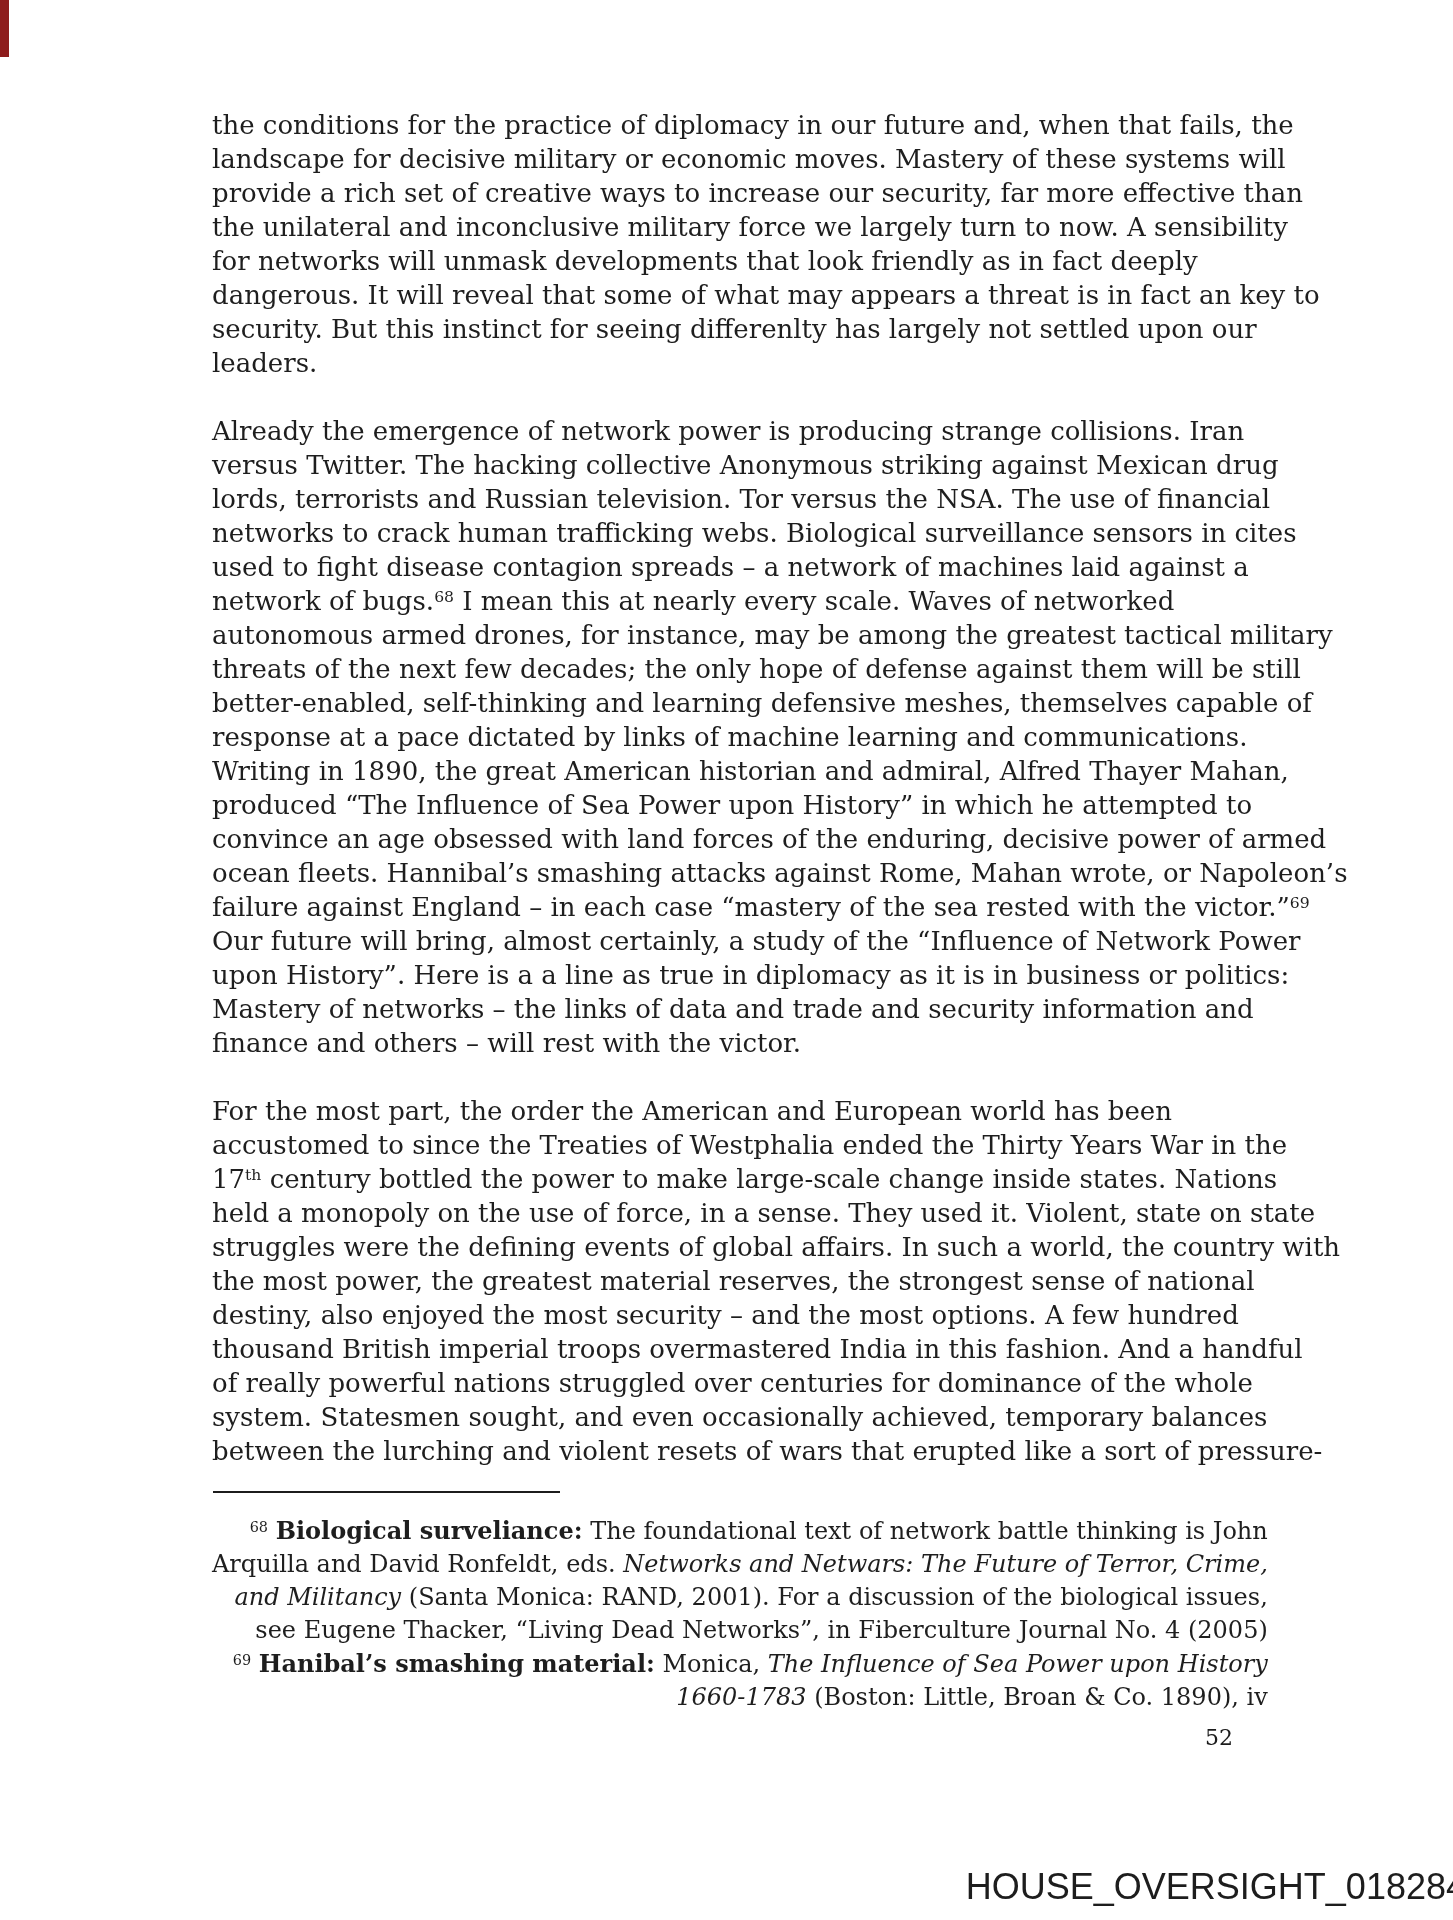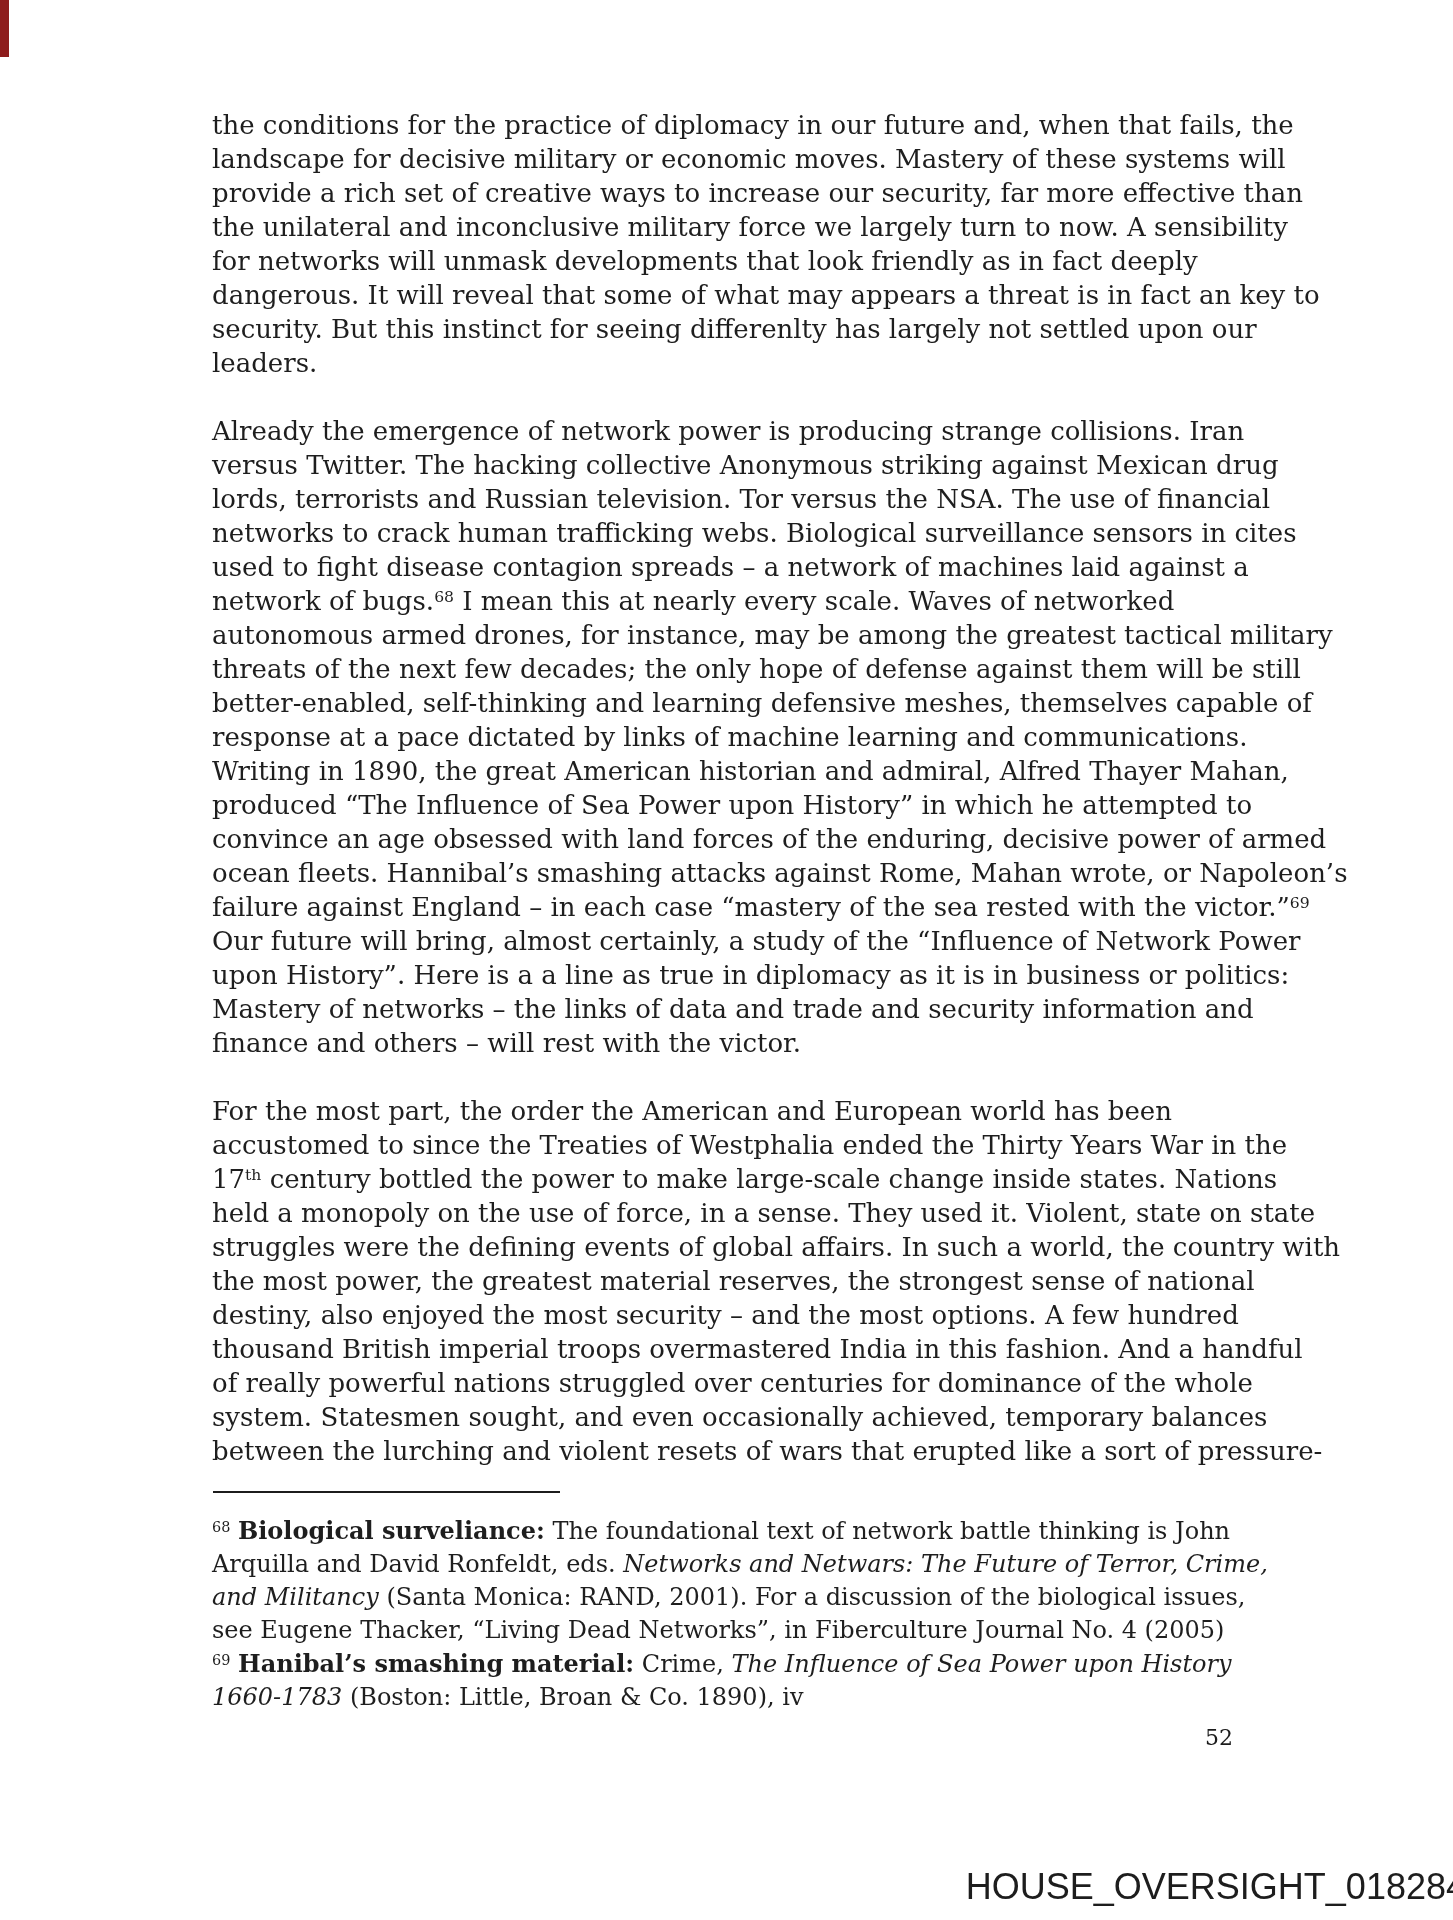--- a/index.html
+++ b/index.html
@@ -25,20 +25,21 @@
   .body-text p{margin:0 0 34px 0;}
   .footnote-separator{
     position:absolute;left:213px;top:1491px;
     width:347px;height:2px;background:#1c1c1c;
   }
   .footnotes{
     position:absolute;left:212px;top:1514px;
     font-size:24px;line-height:33px;
     color:#1e1e1e;
     white-space:nowrap;
+    text-align:right;
   }
   .footnotes p{margin:0;}
   sup{
     font-size:0.6em;
     line-height:0;
     vertical-align:baseline;
     position:relative;
     top:-0.5em;
   }
   .b{font-weight:700;}
@@ -65,20 +66,20 @@
   <div class="body-text">
     <p><span>the conditions for the practice of diplomacy in our future and, when that fails, the</span><br><span>landscape for decisive military or economic moves. Mastery of these systems will</span><br><span>provide a rich set of creative ways to increase our security, far more effective than</span><br><span>the unilateral and inconclusive military force we largely turn to now. A sensibility</span><br><span>for networks will unmask developments that look friendly as in fact deeply</span><br><span>dangerous. It will reveal that some of what may appears a threat is in fact an key to</span><br><span>security. But this instinct for seeing differenlty has largely not settled upon our</span><br><span>leaders.</span></p>
     <p><span>Already the emergence of network power is producing strange collisions. Iran</span><br><span>versus Twitter. The hacking collective Anonymous striking against Mexican drug</span><br><span>lords, terrorists and Russian television. Tor versus the NSA. The use of financial</span><br><span>networks to crack human trafficking webs. Biological surveillance sensors in cites</span><br><span>used to fight disease contagion spreads – a network of machines laid against a</span><br><span>network of bugs.</span><sup>68</sup><span> I mean this at nearly every scale. Waves of networked</span><br><span>autonomous armed drones, for instance, may be among the greatest tactical military</span><br><span>threats of the next few decades; the only hope of defense against them will be still</span><br><span>better-enabled, self-thinking and learning defensive meshes, themselves capable of</span><br><span>response at a pace dictated by links of machine learning and communications.</span><br><span>Writing in 1890, the great American historian and admiral, Alfred Thayer Mahan,</span><br><span>produced “The Influence of Sea Power upon History” in which he attempted to</span><br><span>convince an age obsessed with land forces of the enduring, decisive power of armed</span><br><span>ocean fleets. Hannibal’s smashing attacks against Rome, Mahan wrote, or Napoleon’s</span><br><span>failure against England – in each case “mastery of the sea rested with the victor.”</span><sup>69</sup><br><span>Our future will bring, almost certainly, a study of the “Influence of Network Power</span><br><span>upon History”. Here is a a line as true in diplomacy as it is in business or politics:</span><br><span>Mastery of networks – the links of data and trade and security information and</span><br><span>finance and others – will rest with the victor.</span></p>
     <p><span>For the most part, the order the American and European world has been</span><br><span>accustomed to since the Treaties of Westphalia ended the Thirty Years War in the</span><br><span>17</span><sup>th</sup><span> century bottled the power to make large-scale change inside states. Nations</span><br><span>held a monopoly on the use of force, in a sense. They used it. Violent, state on state</span><br><span>struggles were the defining events of global affairs. In such a world, the country with</span><br><span>the most power, the greatest material reserves, the strongest sense of national</span><br><span>destiny, also enjoyed the most security – and the most options. A few hundred</span><br><span>thousand British imperial troops overmastered India in this fashion. And a handful</span><br><span>of really powerful nations struggled over centuries for dominance of the whole</span><br><span>system. Statesmen sought, and even occasionally achieved, temporary balances</span><br><span>between the lurching and violent resets of wars that erupted like a sort of pressure-</span></p>
   </div>
 
   <div class="footnote-separator"></div>
 
   <div class="footnotes">
     <p><sup>68</sup><span> </span><span class="b">Biological surveliance:</span><span> The foundational text of network battle thinking is John</span><br><span>Arquilla and David Ronfeldt, eds. </span><span class="i">Networks and Netwars: The Future of Terror, Crime,</span><br><span class="i">and Militancy</span><span> (Santa Monica: RAND, 2001). For a discussion of the biological issues,</span><br><span>see Eugene Thacker, “Living Dead Networks”, in Fiberculture Journal No. 4 (2005)</span></p>
-    <p><sup>69</sup><span> </span><span class="b">Hanibal’s smashing material:</span><span> Crime, </span><span class="i">The Influence of Sea Power upon History</span><br><span class="i">1660-1783</span><span> (Boston: Little, Broan &amp; Co. 1890), iv</span></p>
+    <p><sup>69</sup><span> </span><span class="b">Hanibal’s smashing material:</span><span> Monica, </span><span class="i">The Influence of Sea Power upon History</span><br><span class="i">1660-1783</span><span> (Boston: Little, Broan &amp; Co. 1890), iv</span></p>
   </div>
 
   <div class="page-number">52</div>
 
   <div class="bates-stamp">HOUSE_OVERSIGHT_018284</div>
 
 </div>
 
 </body></html>

